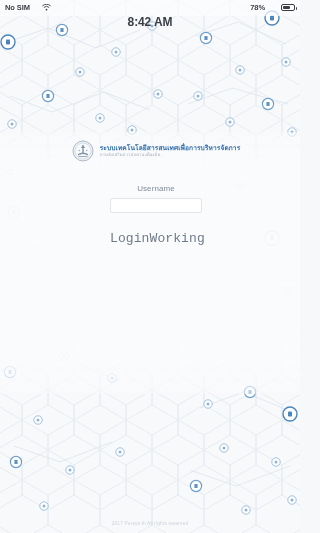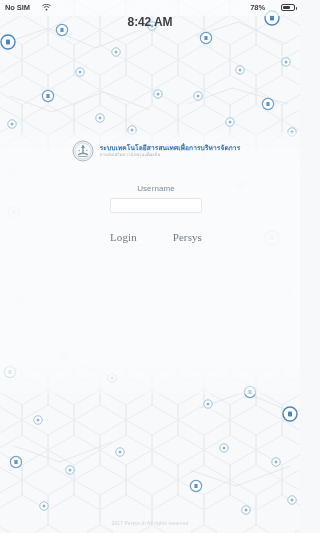--- a/index.html
+++ b/index.html
@@ -125,23 +125,23 @@
     width:11px; height:11px;
     background:#ffffff; border-radius:50%;
     box-shadow:0 0.5px 1.5px rgba(0,0,0,0.18);
   }
 
   #actions {
     display:flex; justify-content:space-between;
     width:92px;
   }
   .action-link {
-    font-size:11px; color:#6f7b8a;
+    font-size:13px; color:#6f7b8a;
     background:none; border:none; padding:0;
-    font-family:Liberation Serif, serif;
+    font-family:Liberation Mono, monospace;
     cursor:pointer; letter-spacing:0.1px;
   }
 
   
   #footer {
     position:absolute; left:0; right:0; bottom:7px;
     z-index:4; text-align:center;
     font-size:4.8px; color:#cdd3da; letter-spacing:0.15px;
   }
 </style>
@@ -381,19 +381,19 @@
 
     <div class="field-group" id="username-group">
       <label class="field-label">Username</label>
       <input class="field-input" type="text" id="username-input" placeholder="" style="">
     </div>
 
 
 
     <div id="actions">
       <button class="action-link">Login</button>
-      <button class="action-link">Persys</button>
+      <button class="action-link">Working</button>
     </div>
   </div>
 
   <div id="footer">2017 Persys.th All rights reserved</div>
 
 </div>
 
 </body></html>

